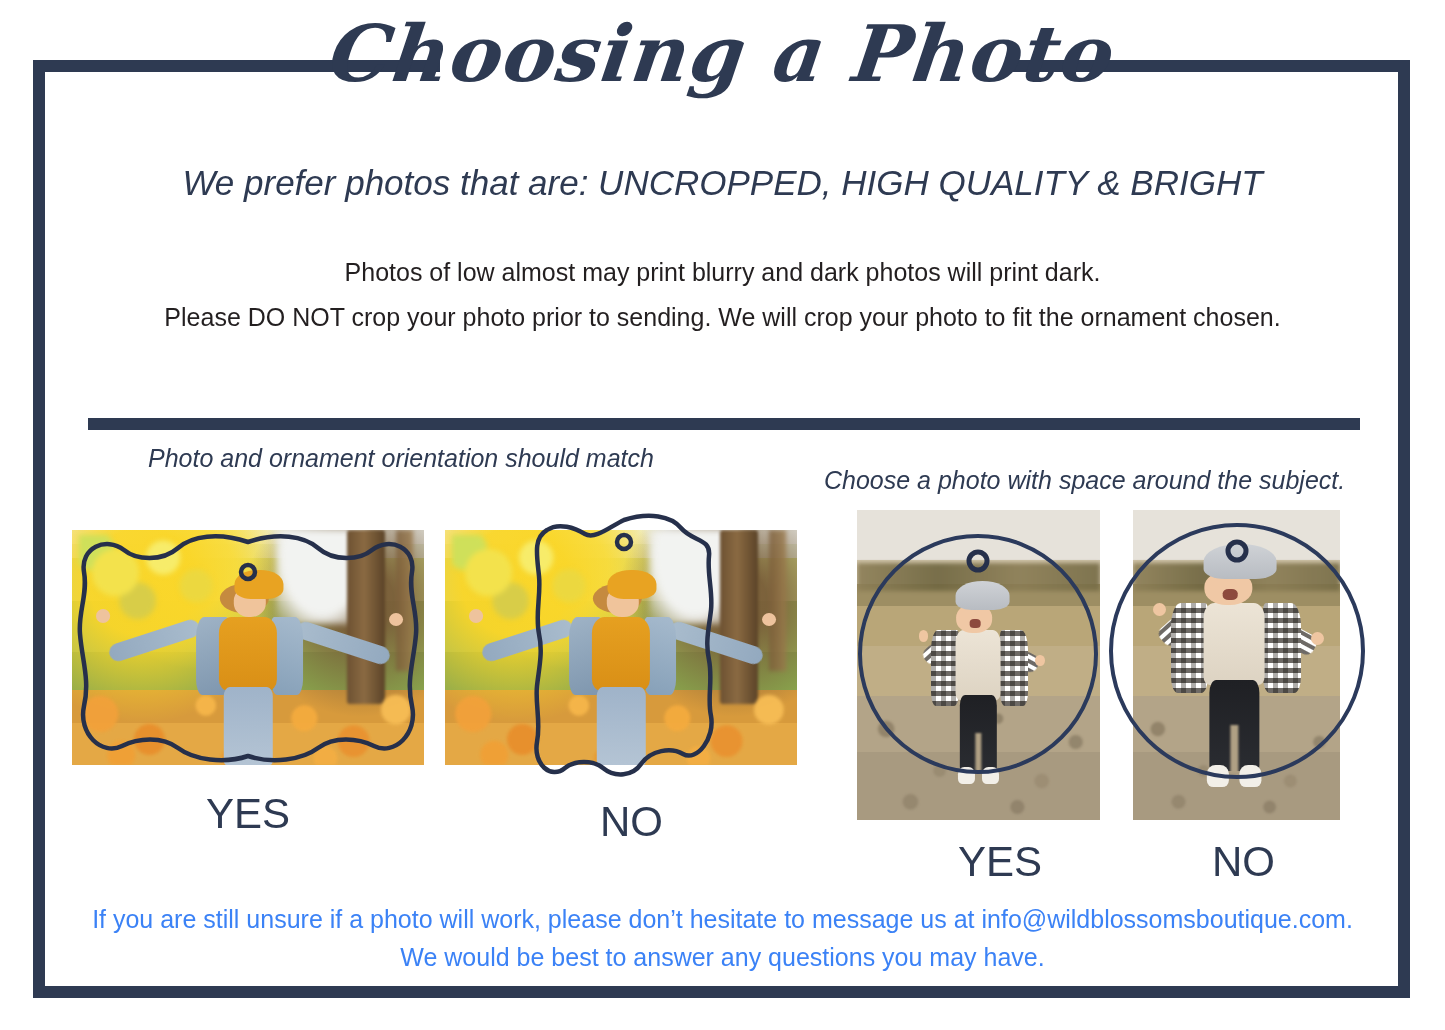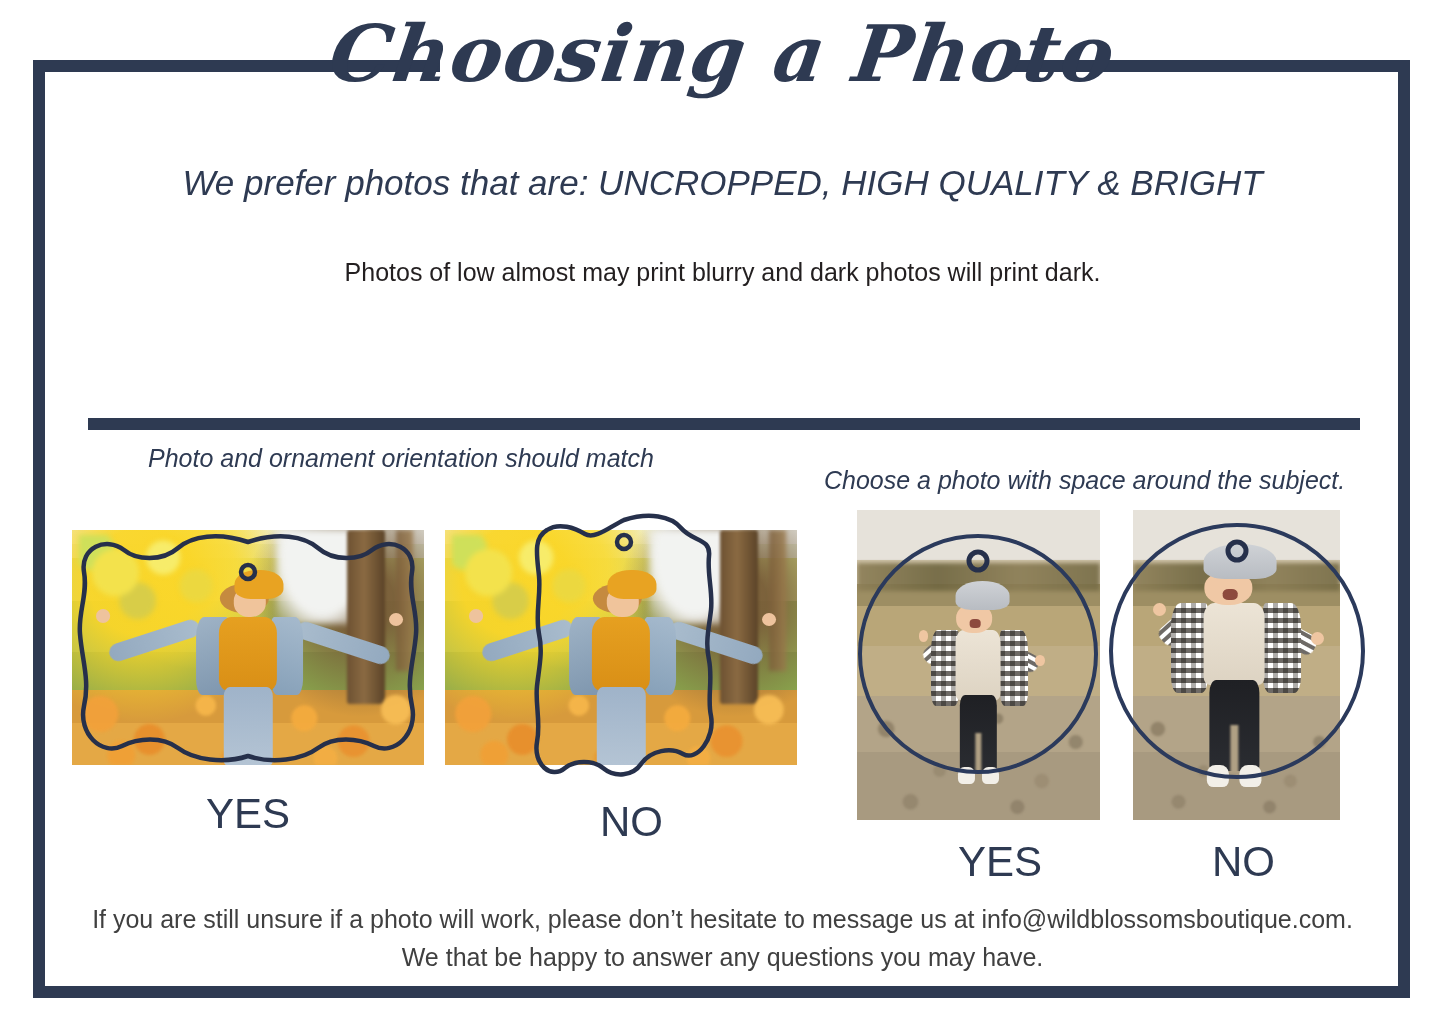--- a/index.html
+++ b/index.html
@@ -194,35 +194,36 @@
   }
   #v1{left:206px;top:790px;}
   #v2{left:600px;top:798px;}
   #v3{left:958px;top:838px;}
   #v4{left:1212px;top:838px;}
 
   
   #outro{
     position:absolute;left:50px;top:900px;width:1345px;text-align:center;
     font-family:"Liberation Sans", sans-serif;
-    font-size:25px;line-height:38px;color:#404040;
+    font-size:25px;line-height:38px;color:#3b82f6;
   }
   #outro .ln{display:block;white-space:nowrap;}
 </style>
 </head>
 <body>
 
 <div id="frame"></div>
 <div id="frame-gap"></div>
 <div id="title">Choosing a Photo</div>
 
 <div id="headline">We prefer photos that are: UNCROPPED, HIGH QUALITY &amp; BRIGHT</div>
 
 <div id="intro">
   <span class="ln">Photos of low almost may print blurry and dark photos will print dark.</span>
+  <span class="ln">Please DO NOT crop your photo prior to sending.  We will crop your photo to fit the ornament chosen.</span>
 </div>
 
 <div id="divider"></div>
 
 <div class="sec-cap" id="cap-left">Photo and ornament orientation should match</div>
 <div class="sec-cap" id="cap-right">Choose a photo with space around the subject.</div>
 
 <div class="photo" id="photo1">
   <div class="img">
     <div class="autumn">
@@ -371,14 +372,14 @@
   </svg>
 </div>
 
 <div class="verdict" id="v1">YES</div>
 <div class="verdict" id="v2">NO</div>
 <div class="verdict" id="v3">YES</div>
 <div class="verdict" id="v4">NO</div>
 
 <div id="outro">
   <span class="ln">If you are still unsure if a photo will work, please don’t hesitate to message us at info@wildblossomsboutique.com.</span>
-  <span class="ln">We that be happy to answer any questions you may have.</span>
+  <span class="ln">We would be best to answer any questions you may have.</span>
 </div>
 
 </body></html>

